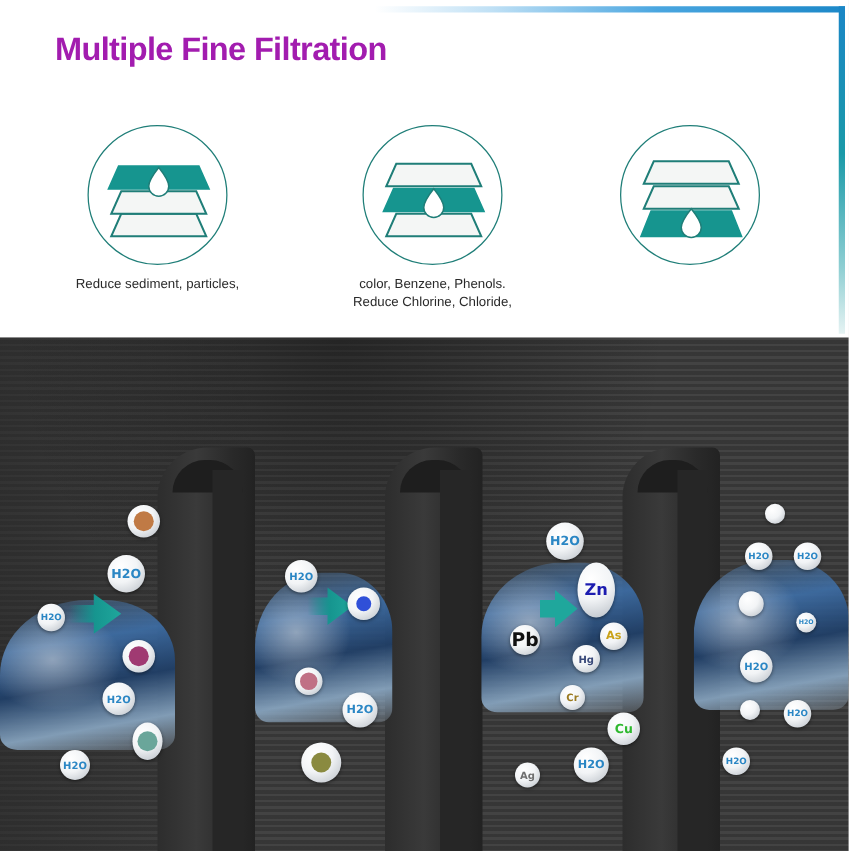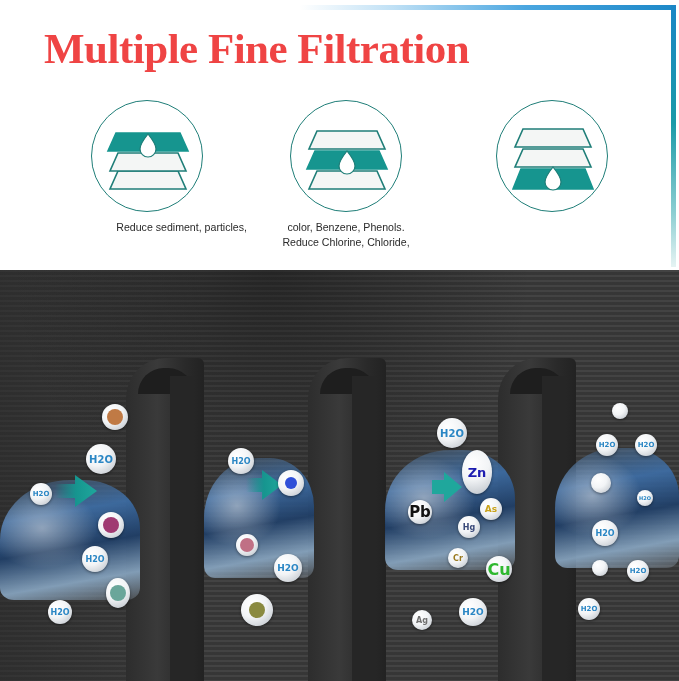--- a/index.html
+++ b/index.html
@@ -11,22 +11,22 @@
   .top-border-bar {
     position: absolute; top: 5px; left: 300px; width: 376px; height: 5px;
     background: linear-gradient(to right, rgba(255,255,255,0), #bfe0f5 25%, #4aa6e0 60%, #1c88c8);
   }
   .right-border-bar {
     position: absolute; top: 5px; left: 671px; width: 5px; height: 262px;
     background: linear-gradient(to bottom, #1a86c6, #1a9aa8 45%, #8fcfd3 80%, #e6f3f3);
   }
   .headline {
     position: absolute; left: 44px; top: 24px;
-    font-family: Liberation Serif, serif; font-weight: bold;
-    font-size: 43px; letter-spacing: -0.5px; color: #ef4444;
+    font-family: Liberation Sans, sans-serif; font-weight: bold;
+    font-size: 26px; letter-spacing: -0.5px; color: #a21caf;
   }
   .feature {
     position: absolute; top: 100px; width: 200px; text-align: center;
   }
   .feature .circle {
     width: 112px; height: 112px; margin: 0 auto; border-radius: 50%;
     border: 1.6px solid #1f7e78; position: relative;
   }
   .feature .circle svg { position: absolute; left: 0; top: 0; }
   .feature .caption {
@@ -81,21 +81,21 @@
 </style>
 </head>
 <body>
 
 <div class="top-panel">
   <div class="top-border-bar"></div>
   <div class="right-border-bar"></div>
 
   <h1 class="headline">Multiple Fine Filtration</h1>
 
-  <div class="feature" style="left:47px;text-align:right;">
+  <div class="feature" style="left:26px;">
     <div class="circle">
       <svg width="112" height="112" viewBox="0 0 112 112">
         <polygon points="26,70 86,70 94,88 18,88" fill="#f4f6f5" stroke="#1f7e78" stroke-width="1.6"></polygon>
         <polygon points="26,52 86,52 94,70 18,70" fill="#f4f6f5" stroke="#1f7e78" stroke-width="1.6"></polygon>
         <polygon points="24,32 88,32 96,50 16,50" fill="#16958f" stroke="#16958f" stroke-width="1.6"></polygon>
         <path d="M56,33 C56,33 48,43 48,48 a8,8 0 0 0 16,0 C64,43 56,33 56,33 Z" fill="#fff" stroke="#1f7e78" stroke-width="1.2"></path>
       </svg>
     </div>
     <div class="caption">
       <div>Reduce sediment, particles,</div>
@@ -195,21 +195,21 @@
   <div class="bubble" style="left:241px;top:324px;width:32px;height:32px;">
       <div class="dot" style="width:16px;height:16px;background:#8a8a40;"></div>
     </div>
 
   <div class="bubble h2o" style="left:437px;top:148px;width:30px;height:30px;font-size:10px;">H2O</div>
   <div class="bubble" style="left:462px;top:180px;width:30px;height:44px;font-size:13px;color:#1c1cb0;">Zn</div>
   <div class="bubble" style="left:408px;top:230px;width:24px;height:24px;font-size:15px;color:#111;">Pb</div>
   <div class="bubble" style="left:480px;top:228px;width:22px;height:22px;font-size:9px;color:#c9a21a;">As</div>
   <div class="bubble" style="left:458px;top:246px;width:22px;height:22px;font-size:8px;color:#3a4a7a;">Hg</div>
   <div class="bubble" style="left:448px;top:278px;width:20px;height:20px;font-size:8px;color:#9a7a20;">Cr</div>
-  <div class="bubble" style="left:486px;top:286px;width:26px;height:26px;font-size:16px;color:#2fb82f;">Cu</div>
+  <div class="bubble" style="left:486px;top:300px;width:26px;height:26px;font-size:10px;color:#2fb82f;">Cu</div>
   <div class="bubble h2o" style="left:459px;top:328px;width:28px;height:28px;font-size:9px;">H2O</div>
   <div class="bubble" style="left:412px;top:340px;width:20px;height:20px;font-size:8px;color:#707070;">Ag</div>
 
   <div class="bubble" style="left:612px;top:133px;width:16px;height:16px;"></div>
   <div class="bubble h2o" style="left:596px;top:164px;width:22px;height:22px;font-size:7px;">H2O</div>
   <div class="bubble h2o" style="left:635px;top:164px;width:22px;height:22px;font-size:7px;">H2O</div>
   <div class="bubble" style="left:591px;top:203px;width:20px;height:20px;"></div>
   <div class="bubble h2o" style="left:637px;top:220px;width:16px;height:16px;font-size:5px;">H2O</div>
   <div class="bubble h2o" style="left:592px;top:250px;width:26px;height:26px;font-size:8px;">H2O</div>
   <div class="bubble" style="left:592px;top:290px;width:16px;height:16px;"></div>

